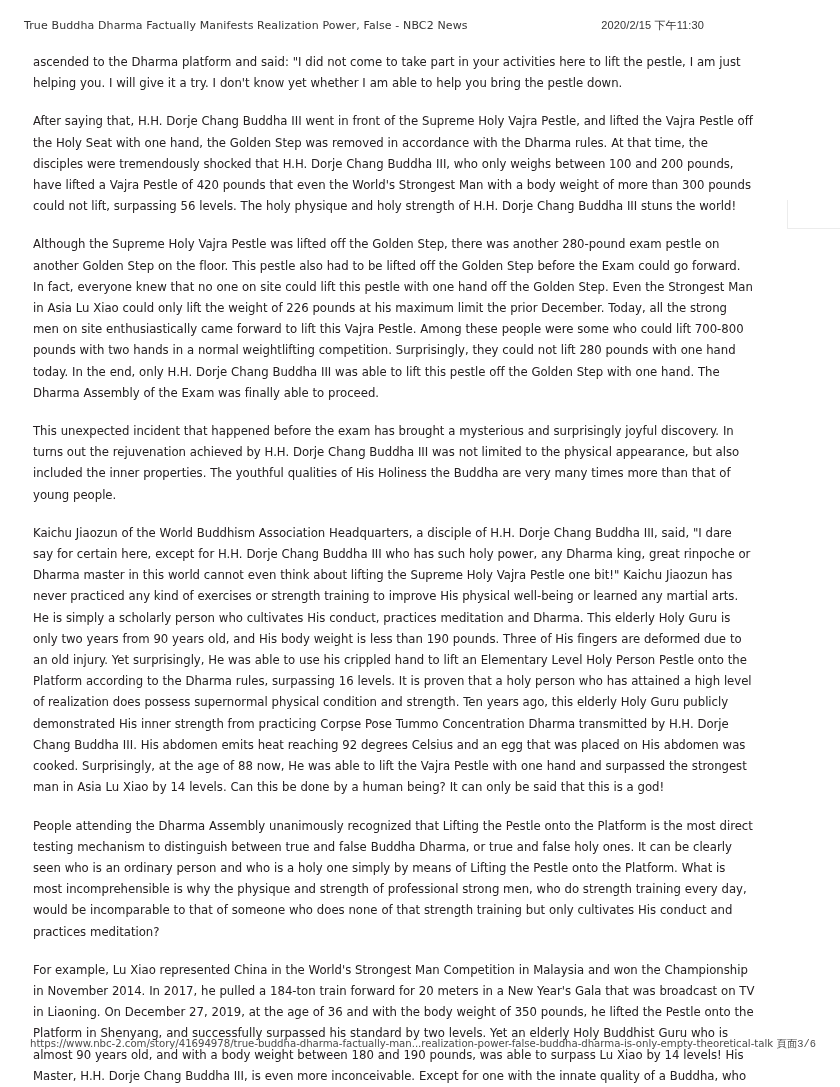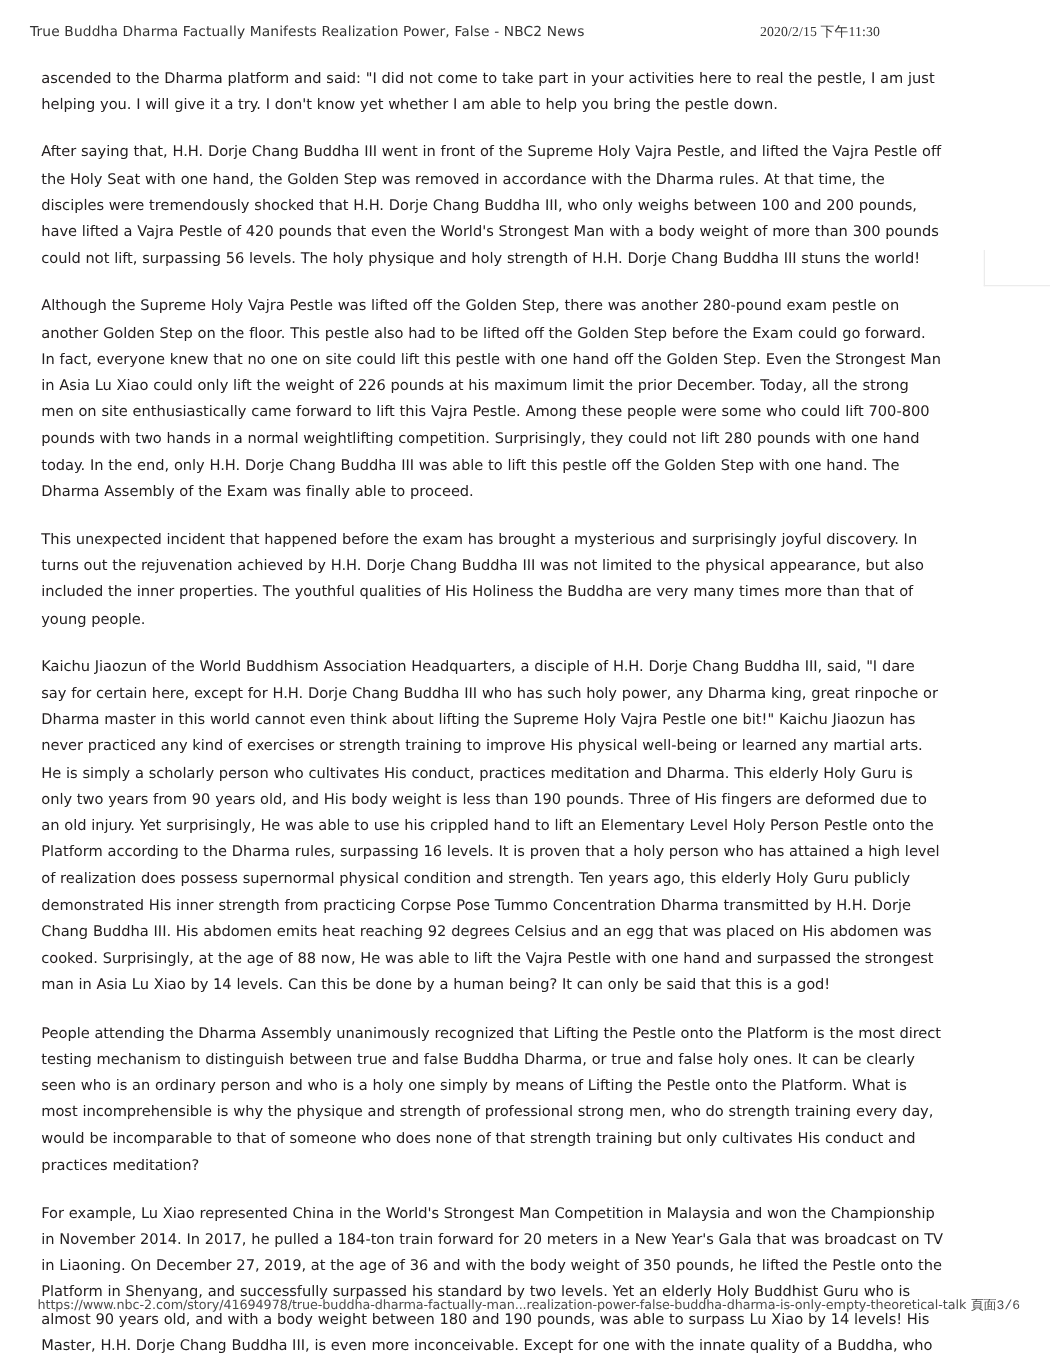--- a/index.html
+++ b/index.html
@@ -32,21 +32,21 @@
     color: #3a3a3a;
     letter-spacing: 0.12px;
     white-space: nowrap;
   }
   #print-header .doc-title {
     font-family: "DejaVu Sans", sans-serif;
     font-size: 11px;
     color: #333333;
   }
   #print-header .doc-timestamp {
-    font-family: Liberation Serif, serif;
+    font-family: Liberation Sans, sans-serif;
     font-size: 11px;
     color: #333333;
   }
 
   
   #article-body {
     position: absolute;
     top: 52px;
     left: 33px;
     width: 722px;
@@ -103,21 +103,21 @@
 </style>
 </head>
 <body>
 
 <div id="print-header">
   <span class="doc-title">True Buddha Dharma Factually Manifests Realization Power, False - NBC2 News</span>
   <span class="doc-timestamp">2020/2/15 下午11:30</span>
 </div>
 
 <div id="article-body">
-  <p class="para">ascended to the Dharma platform and said: "I did not come to take part in your activities here to real the pestle, I am just helping you. I will give it a try. I don't know yet whether I am able to help you bring the pestle down.</p>
+  <p class="para">ascended to the Dharma platform and said: "I did not come to take part in your activities here to lift the pestle, I am just helping you. I will give it a try. I don't know yet whether I am able to help you bring the pestle down.</p>
   <p class="para">After saying that, H.H. Dorje Chang Buddha III went in front of the Supreme Holy Vajra Pestle, and lifted the Vajra Pestle off the Holy Seat with one hand, the Golden Step was removed in accordance with the Dharma rules. At that time, the disciples were tremendously shocked that H.H. Dorje Chang Buddha III, who only weighs between 100 and 200 pounds, have lifted a Vajra Pestle of 420 pounds that even the World's Strongest Man with a body weight of more than 300 pounds could not lift, surpassing 56 levels. The holy physique and holy strength of H.H. Dorje Chang Buddha III stuns the world!</p>
   <p class="para">Although the Supreme Holy Vajra Pestle was lifted off the Golden Step, there was another 280-pound exam pestle on another Golden Step on the floor. This pestle also had to be lifted off the Golden Step before the Exam could go forward. In fact, everyone knew that no one on site could lift this pestle with one hand off the Golden Step. Even the Strongest Man in Asia Lu Xiao could only lift the weight of 226 pounds at his maximum limit the prior December. Today, all the strong men on site enthusiastically came forward to lift this Vajra Pestle. Among these people were some who could lift 700-800 pounds with two hands in a normal weightlifting competition. Surprisingly, they could not lift 280 pounds with one hand today. In the end, only H.H. Dorje Chang Buddha III was able to lift this pestle off the Golden Step with one hand. The Dharma Assembly of the Exam was finally able to proceed.</p>
   <p class="para">This unexpected incident that happened before the exam has brought a mysterious and surprisingly joyful discovery. In turns out the rejuvenation achieved by H.H. Dorje Chang Buddha III was not limited to the physical appearance, but also included the inner properties. The youthful qualities of His Holiness the Buddha are very many times more than that of young people.</p>
   <p class="para">Kaichu Jiaozun of the World Buddhism Association Headquarters, a disciple of H.H. Dorje Chang Buddha III, said, "I dare say for certain here, except for H.H. Dorje Chang Buddha III who has such holy power, any Dharma king, great rinpoche or Dharma master in this world cannot even think about lifting the Supreme Holy Vajra Pestle one bit!" Kaichu Jiaozun has never practiced any kind of exercises or strength training to improve His physical well-being or learned any martial arts. He is simply a scholarly person who cultivates His conduct, practices meditation and Dharma. This elderly Holy Guru is only two years from 90 years old, and His body weight is less than 190 pounds. Three of His fingers are deformed due to an old injury. Yet surprisingly, He was able to use his crippled hand to lift an Elementary Level Holy Person Pestle onto the Platform according to the Dharma rules, surpassing 16 levels. It is proven that a holy person who has attained a high level of realization does possess supernormal physical condition and strength. Ten years ago, this elderly Holy Guru publicly demonstrated His inner strength from practicing Corpse Pose Tummo Concentration Dharma transmitted by H.H. Dorje Chang Buddha III. His abdomen emits heat reaching 92 degrees Celsius and an egg that was placed on His abdomen was cooked. Surprisingly, at the age of 88 now, He was able to lift the Vajra Pestle with one hand and surpassed the strongest man in Asia Lu Xiao by 14 levels. Can this be done by a human being? It can only be said that this is a god!</p>
   <p class="para">People attending the Dharma Assembly unanimously recognized that Lifting the Pestle onto the Platform is the most direct testing mechanism to distinguish between true and false Buddha Dharma, or true and false holy ones. It can be clearly seen who is an ordinary person and who is a holy one simply by means of Lifting the Pestle onto the Platform. What is most incomprehensible is why the physique and strength of professional strong men, who do strength training every day, would be incomparable to that of someone who does none of that strength training but only cultivates His conduct and practices meditation?</p>
   <p class="para">For example, Lu Xiao represented China in the World's Strongest Man Competition in Malaysia and won the Championship in November 2014. In 2017, he pulled a 184-ton train forward for 20 meters in a New Year's Gala that was broadcast on TV in Liaoning. On December 27, 2019, at the age of 36 and with the body weight of 350 pounds, he lifted the Pestle onto the Platform in Shenyang, and successfully surpassed his standard by two levels. Yet an elderly Holy Buddhist Guru who is almost 90 years old, and with a body weight between 180 and 190 pounds, was able to surpass Lu Xiao by 14 levels! His Master, H.H. Dorje Chang Buddha III, is even more inconceivable. Except for one with the innate quality of a Buddha, who could have achieved that? Believe it or not, the fact is right there. No tricks could be used. That was a direct lift of an actual weight. Other than marveling at and recognizing the profundity of Buddha Dharma power, what else can we say? Through this event, the fulcrum supporting all that ambiguous, mystical and empty talks throughout Buddhist history is finally broken. The truth has been revealed through the real fact!</p>
 
 </div>
 
 <div id="page-artifact"></div>

